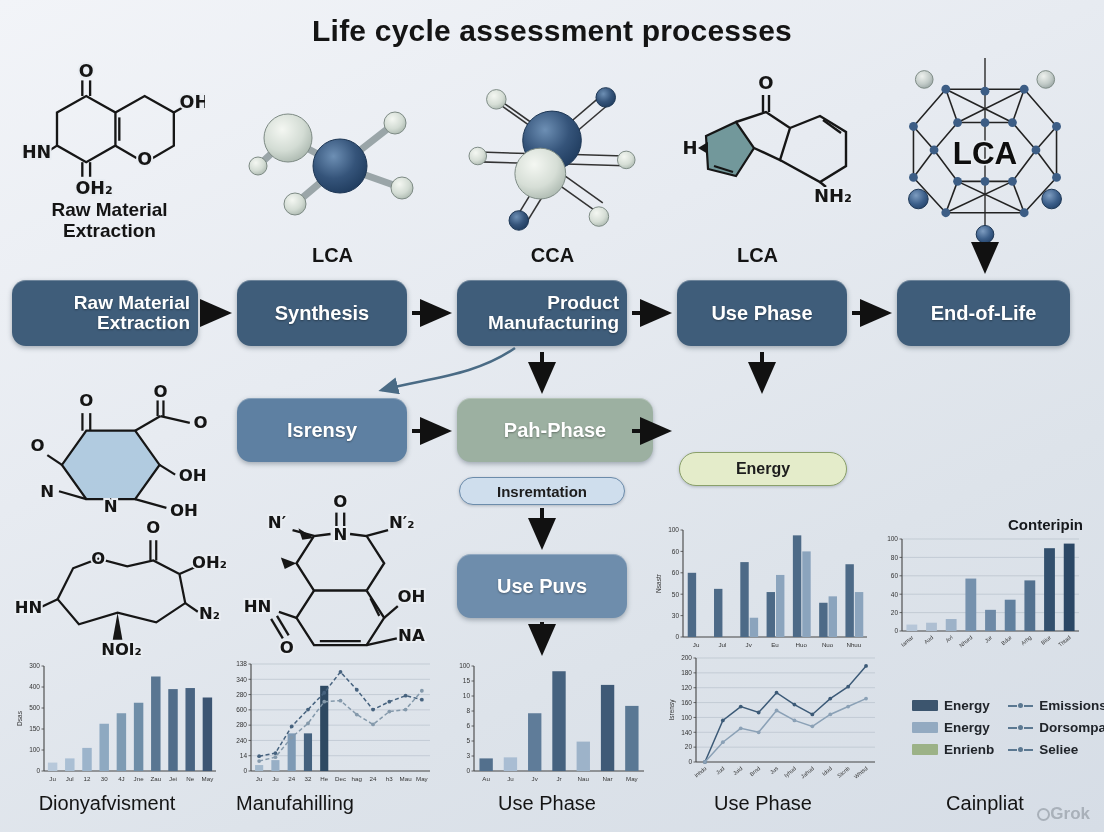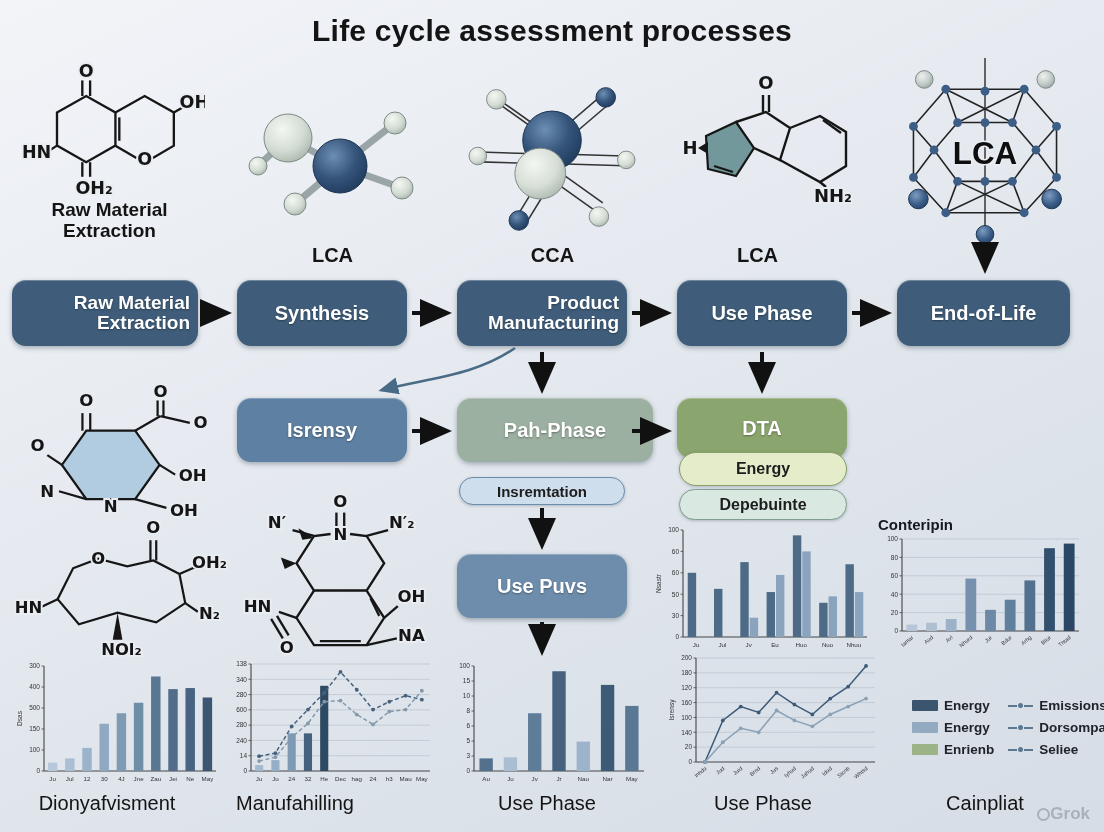--- a/index.html
+++ b/index.html
@@ -14,21 +14,21 @@
   .mol-label.two{font-size:19px;line-height:1.08;}
   
   .box{display:flex;align-items:center;justify-content:center;text-align:right;
     color:#fff;font-weight:bold;font-size:20px;line-height:1.05;border-radius:14px;
     box-shadow:0 2px 5px rgba(30,45,60,.35), inset 0 1px 0 rgba(255,255,255,.25);
     text-shadow:0 1px 2px rgba(0,0,0,.35);padding:4px 8px;box-sizing:border-box;}
   .box.small-text{font-size:19px;}
   .pill{display:flex;align-items:center;justify-content:center;font-weight:bold;color:#1d1d1d;
     border-radius:17px;font-size:16px;box-sizing:border-box;box-shadow:0 1px 3px rgba(30,45,60,.25);}
   
-  .chart-title{font-size:15px;font-weight:bold;color:#15181c;text-align:left;}
+  .chart-title{font-size:15px;font-weight:bold;color:#15181c;text-align:right;}
   svg text{font-family:"Liberation Sans",sans-serif;}
   .molsvg text{font-family:"DejaVu Sans",sans-serif;font-weight:600;fill:#151515;
     paint-order:stroke;stroke:#e9edf2;stroke-width:4px;text-anchor:middle;}
   
   .bottom-label{top:792px;font-size:20px;font-weight:normal;color:#141414;text-align:center;width:190px;}
   
   .legend{display:grid;grid-template-columns:auto auto;column-gap:14px;row-gap:7px;align-items:center;}
   .lrow{display:flex;align-items:center;gap:6px;font-size:13.5px;font-weight:600;color:#20242a;}
   .swatch{width:26px;height:11px;display:inline-block;border-radius:1px;flex:0 0 auto;}
   .lmark{display:inline-flex;align-items:center;flex:0 0 auto;}
@@ -211,23 +211,21 @@
   </svg>
 
   <div class="abs box small-text" style="left: 12px; top: 280px; width: 186px; height: 66px; background: rgb(63, 93, 122);">Raw Material Extraction</div>
   <div class="abs box" style="left: 237px; top: 280px; width: 170px; height: 66px; background: rgb(63, 93, 122);">Synthesis</div>
   <div class="abs box small-text" style="left: 457px; top: 280px; width: 170px; height: 66px; background: rgb(63, 93, 122);">Product Manufacturing</div>
   <div class="abs box" style="left: 677px; top: 280px; width: 170px; height: 66px; background: rgb(63, 93, 122);">Use Phase</div>
   <div class="abs box" style="left: 897px; top: 280px; width: 173px; height: 66px; background: rgb(63, 93, 122);">End-of-Life</div>
 
   <div class="abs box" style="left: 237px; top: 398px; width: 170px; height: 64px; background: rgb(94, 128, 162);">Isrensy</div>
   <div class="abs box" style="left: 457px; top: 398px; width: 196px; height: 64px; background: rgb(156, 176, 161);">Pah-Phase</div>
-  <div class="abs box" style="left: 677px; top: 398px; width: 170px; height: 60px; background: rgb(139, 165, 110);">DTA</div>
   <div class="abs pill" style="left: 679px; top: 452px; width: 168px; height: 34px; border: 1.5px solid rgb(138, 160, 106); background: rgb(228, 236, 202);">Energy</div>
-  <div class="abs pill" style="left: 679px; top: 489px; width: 168px; height: 31px; border: 1.5px solid rgb(127, 160, 143); background: rgb(217, 233, 226);">Depebuinte</div>
   <div class="abs pill" style="left: 459px; top: 477px; width: 166px; height: 28px; border: 1.5px solid rgb(108, 140, 171); font-size: 15px; background: rgb(207, 222, 237);">Insremtation</div>
   <div class="abs box" style="left: 457px; top: 554px; width: 170px; height: 64px; background: rgb(110, 141, 172);">Use Puvs</div>
 
   <svg class="abs molsvg" style="left:18px;top:385px;" width="205" height="150" viewBox="0 0 210 150">
     <polygon points="70,45 120,45 145,80 120,115 70,115 45,80" fill="#9fc0da" fill-opacity=".75" stroke="#161616" stroke-width="2.3"></polygon>
     <g stroke="#161616" stroke-width="2.3" fill="none">
       <line x1="66" y1="45" x2="66" y2="27"></line>
         <line x1="74" y1="45" x2="74" y2="27"></line>
       <line x1="120" y1="45" x2="146" y2="30"></line>
       <line x1="143" y1="30" x2="143" y2="14"></line>

